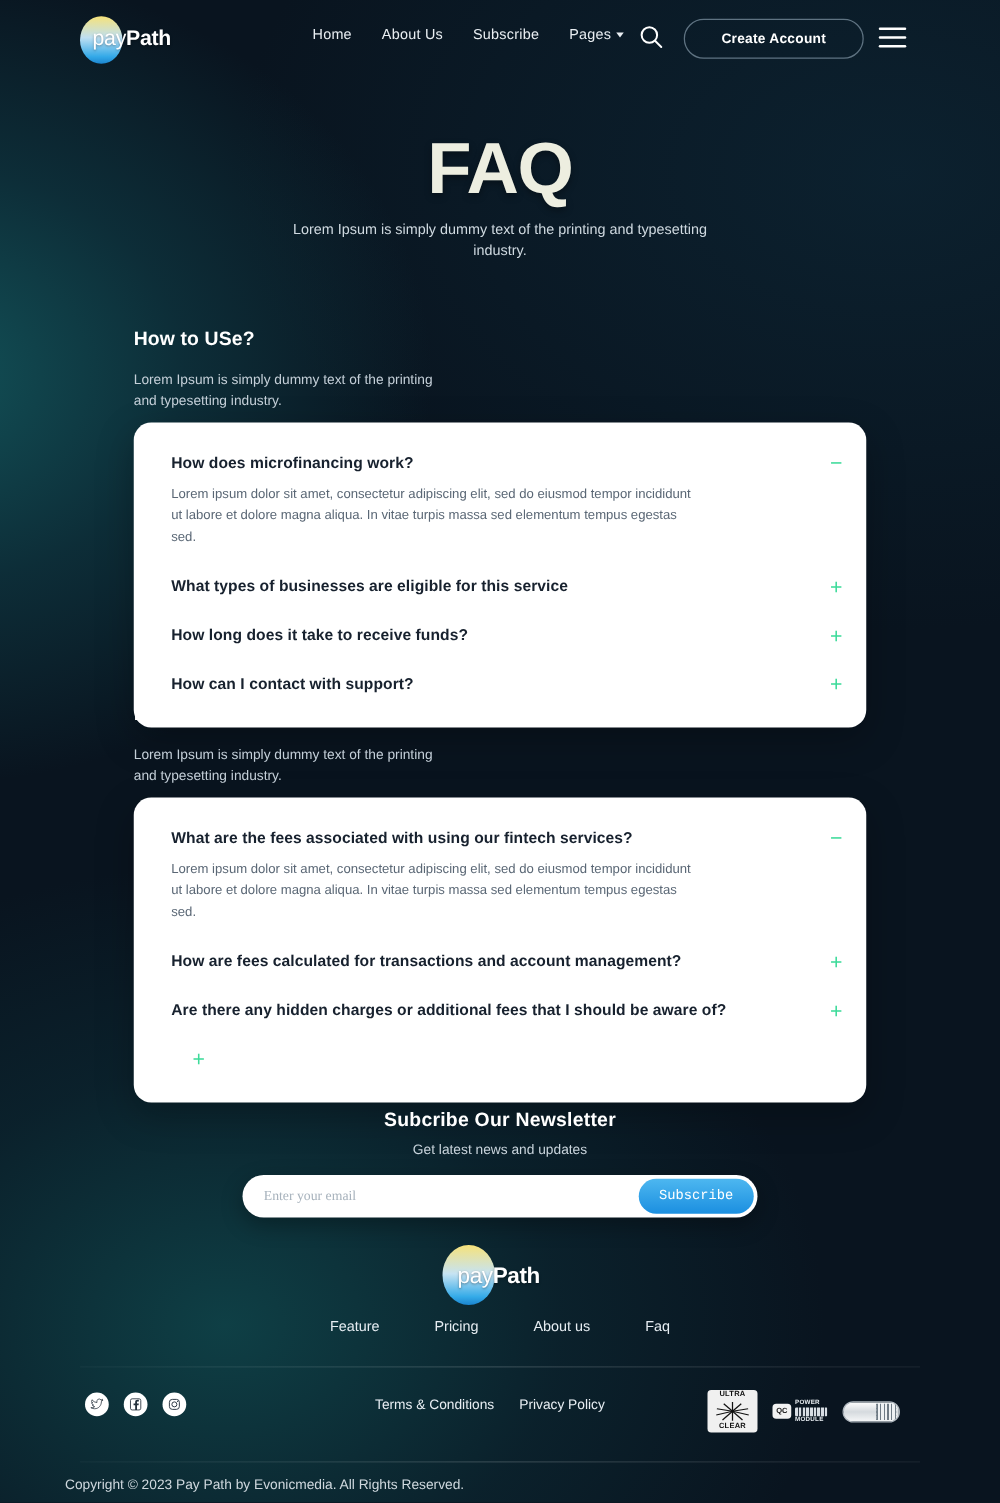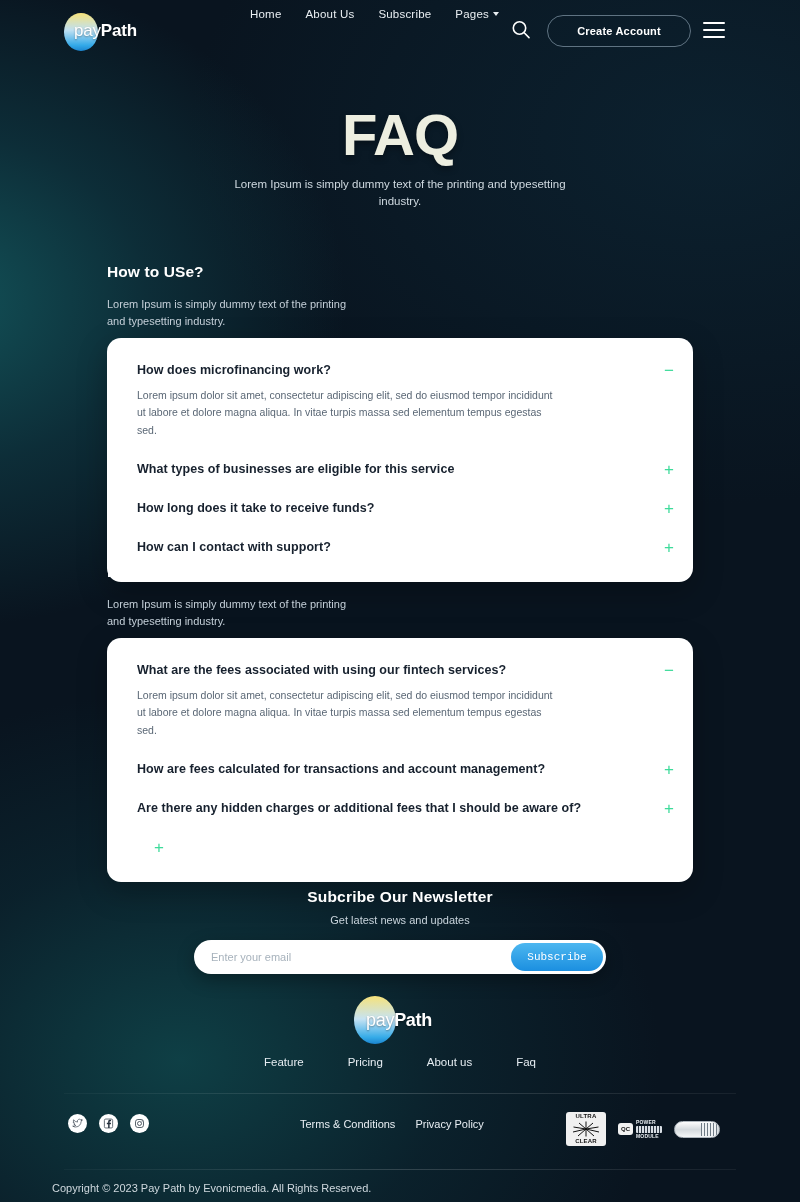--- a/index.html
+++ b/index.html
@@ -31,21 +31,21 @@
     width: 34px; height: 38px; border-radius: 50%;
     background: linear-gradient(180deg, #f6e27a 0%, #bfe0f2 45%, #33a9e8 85%, #1c86d0 100%);
     filter: blur(0.2px);
   }
   .logo-text {
     position: relative; left: 10px; top: 8px;
     font-size: 17px; font-weight: 700; letter-spacing: -0.2px;
     color: #ffffff; z-index: 2; text-shadow: 0 1px 2px rgba(0,0,0,0.35);
   }
   .logo-text .pay { font-weight: 400; }
-  .nav { position: absolute; left: 250px; top: 8px; display: flex; gap: 24px; align-items: center; }
+  .nav { position: absolute; left: 250px; top: 22px; display: flex; gap: 24px; align-items: center; }
   .nav a {
     font-size: 11.5px; color: #e9eef2; text-decoration: none; font-weight: 400;
     letter-spacing: 0.2px; display: inline-flex; align-items: center; gap: 4px;
   }
   .caret { width: 0; height: 0; border-left: 3.5px solid transparent; border-right: 3.5px solid transparent; border-top: 4px solid #e9eef2; display: inline-block; }
   .search-icon { position: absolute; left: 510px; top: 19px; width: 22px; height: 22px; }
   .cta {
     position: absolute; left: 547px; top: 15px;
     width: 144px; height: 32px; border-radius: 18px;
     border: 1px solid #5f7382; background: transparent; cursor: pointer;
@@ -89,21 +89,21 @@
   .news h2 { font-size: 15.5px; font-weight: 700; color: #ffffff; letter-spacing: 0.2px; }
   .news p { margin-top: 8px; font-size: 11px; color: #c9d4dc; }
   .subform {
     margin: 14px auto 0; width: 412px; height: 34px; background: #ffffff;
     border-radius: 20px; display: flex; align-items: center; padding: 0 3px 0 0;
     box-shadow: 0 6px 18px rgba(0,0,0,0.3);
   }
   .subform input {
     flex: 1; border: none; outline: none; background: transparent;
     padding-left: 17px; font-size: 11px; color: #2b3642;
-    font-family: Liberation Sans, sans-serif;
+    font-family: Liberation Serif, serif;
   }
   .subform input::placeholder { color: #a7b2bc; }
   .sub-btn {
     width: 92px; height: 28px; border: none; border-radius: 16px; cursor: pointer;
     background: linear-gradient(180deg, #4db7f0 0%, #1b8fe0 100%);
     color: #ffffff; font-size: 11px; font-weight: 400;
     font-family: Liberation Mono, monospace;
   }
 
   

